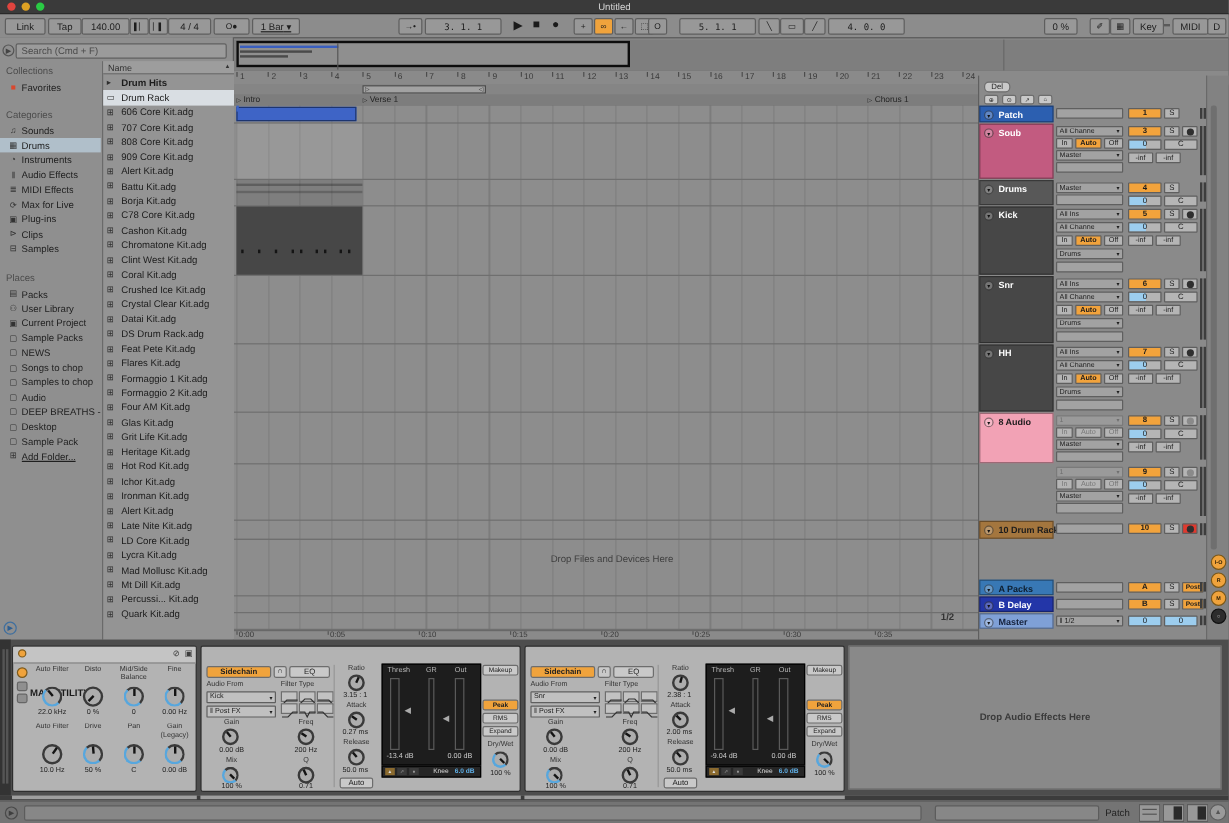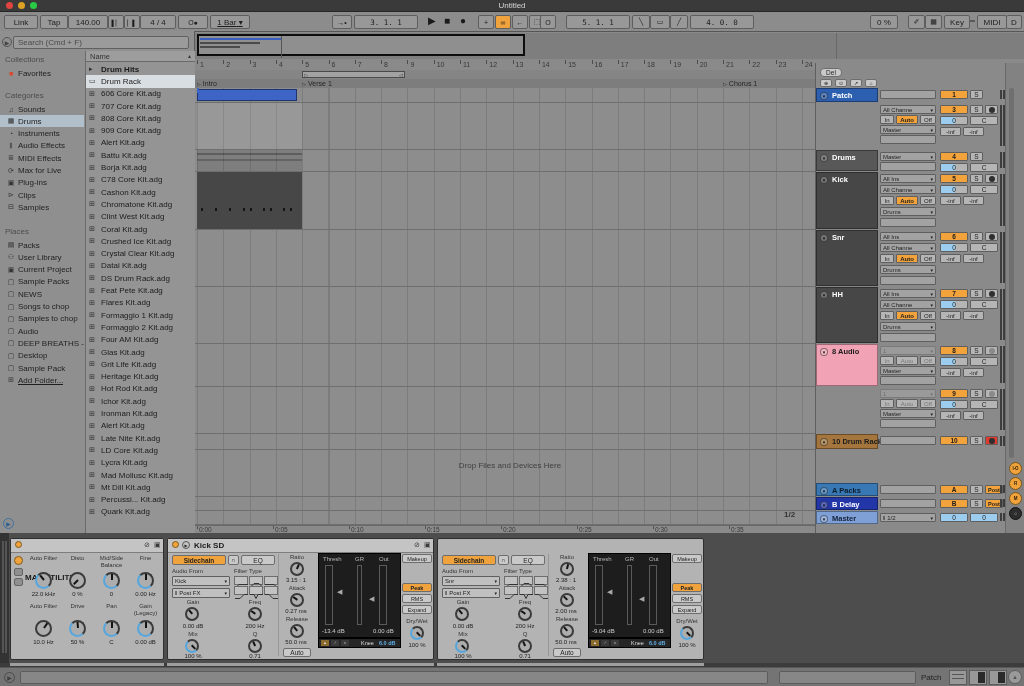--- a/index.html
+++ b/index.html
@@ -544,20 +544,24 @@
           <div class="abs fold" style="left:3px;top:3px;">▾</div>
           <div class="abs tname" style="left:15px;top:2px;color:#ffffff;">Patch</div>
         </div>
         <div class="abs rsel" style="left:64px;top:2px;width:56px;"></div>
         <div class="abs mchip orange" style="left:124px;top:2px;width:28px;">1</div>
         <div class="abs mchip" style="left:154px;top:2px;width:13px;">S</div>
         <div class="abs meterbars" style="left:184px;top:2px;height:9px;"></div>
         <div class="abs meterbars" style="left:187px;top:2px;height:9px;"></div>
       </div>
       <div class="abs thblock" style="top:40px;height:46px;">
+        <div class="abs" style="left:0;top:0;width:62px;height:46px;background:#c25b80;border:1px solid rgba(0,0,0,.35);box-sizing:border-box;">
+          <div class="abs fold" style="left:3px;top:3px;">▾</div>
+          <div class="abs tname" style="left:15px;top:2px;color:#ffffff;">Soub</div>
+        </div>
         <div class="abs rsel" style="left:64px;top:2px;width:56px;">
           <div style="white-space:nowrap;overflow:hidden;">All Channe</div>
           <div style="font-size:5px;">▾</div>
         </div>
         <div class="abs mchip" style="left:64px;top:12px;width:14px;font-size:6px;">In</div>
         <div class="abs mchip orange" style="left:80px;top:12px;width:22px;font-size:6px;">Auto</div>
         <div class="abs mchip" style="left:104px;top:12px;width:16px;font-size:6px;">Off</div>
         <div class="abs rsel" style="left:64px;top:22px;width:56px;">
           <div style="white-space:nowrap;overflow:hidden;">Master</div>
           <div style="font-size:5px;">▾</div>
@@ -804,20 +808,23 @@
       <div class="abs ptoggle" style="left:3px;top:414px;">R</div>
       <div class="abs ptoggle" style="left:3px;top:429px;">M</div>
       <div class="abs ptoggle" style="left:3px;top:444px;background:#2d2d2d;color:#cfcfcf;border-color:#111;">○</div>
     </div>
 
   <div class="abs" id="devarea">
     <div class="abs" style="left:0;top:0;width:9px;height:130px;background:#333;">
       <div class="abs" style="left:2px;top:8px;width:2px;height:112px;background:#555;"></div>
       <div class="abs" style="left:5px;top:8px;width:2px;height:112px;background:#555;"></div>
     </div>
+    <div class="abs" id="dropfx" style="left:707px;top:5px;width:311px;height:120px;background:#898989;border:1px solid #6a6a6a;box-sizing:border-box;">
+      <div style="position:absolute;left:0;top:54px;width:100%;text-align:center;font-size:8px;font-weight:bold;color:#3a3a3a;">Drop Audio Effects Here</div>
+    </div>
   <div class="abs device" style="left:10px;top:5px;width:154px;height:122px;">
         <div class="abs dhead">
           <div class="abs led" style="left:4px;"></div>
           <div class="abs dtitle" style="left:14px;margin-top:32px;">MAZ UTILITY</div>
           <div class="abs dico" style="left:133px;">⊘</div>
           <div class="abs dico" style="left:143px;">▣</div>
         </div>
         <div class="abs" style="left:3px;top:17px;width:9px;height:9px;border-radius:50%;background:#f0a33c;border:1px solid #7c5a1d;box-sizing:border-box;"></div>
         <div class="abs" style="left:3px;top:29px;width:9px;height:8px;border-radius:2px;background:#8f8f8f;border:1px solid #666;box-sizing:border-box;"></div>
         <div class="abs" style="left:3px;top:39px;width:9px;height:8px;border-radius:2px;background:#8f8f8f;border:1px solid #666;box-sizing:border-box;"></div>
@@ -856,27 +863,20 @@
           <div class="ptr" style="transform:rotate(0deg);"></div>
         </div>
         <div class="abs dval" style="left:84px;top:100px;width:33px;">C</div>
         <div class="abs dlab" style="left:118px;top:64px;width:33px;height:14px;overflow:hidden;">Gain (Legacy)</div>
         <div class="knob blue" style="left:126px;top:81px;width:17px;height:17px;">
           <div class="ptr" style="transform:rotate(0deg);"></div>
         </div>
         <div class="abs dval" style="left:118px;top:100px;width:33px;">0.00 dB</div>
       </div>
       <div class="abs device" style="left:167px;top:5px;width:267px;height:122px;">
-        <div class="abs dhead">
-          <div class="abs led" style="left:4px;"></div>
-          <div class="abs" style="left:14px;top:2px;width:8px;height:8px;border-radius:50%;border:1px solid #555;font-size:4px;text-align:center;line-height:8px;box-sizing:border-box;color:#222;">▶</div>
-          <div class="abs dtitle" style="left:26px;">Kick SD</div>
-          <div class="abs dico" style="left:246px;">⊘</div>
-          <div class="abs dico" style="left:256px;">▣</div>
-        </div>
         <div class="abs pill orange" style="left:4px;top:16px;width:54px;height:10px;">Sidechain</div>
         <div class="abs pill" style="left:60px;top:16px;width:11px;height:10px;font-size:6px;">∩</div>
         <div class="abs pill" style="left:73px;top:16px;width:34px;height:10px;">EQ</div>
         <div class="abs dlab" style="left:4px;top:29px;width:60px;text-align:left;">Audio From</div>
         <div class="abs rsel" style="left:4px;top:37px;width:58px;height:10px;background:#c0c0c0;">
           <div>Kick</div>
           <div style="font-size:5px;">▾</div>
         </div>
         <div class="abs rsel" style="left:4px;top:49px;width:58px;height:10px;background:#c0c0c0;">
           <div>‖ Post FX</div>

